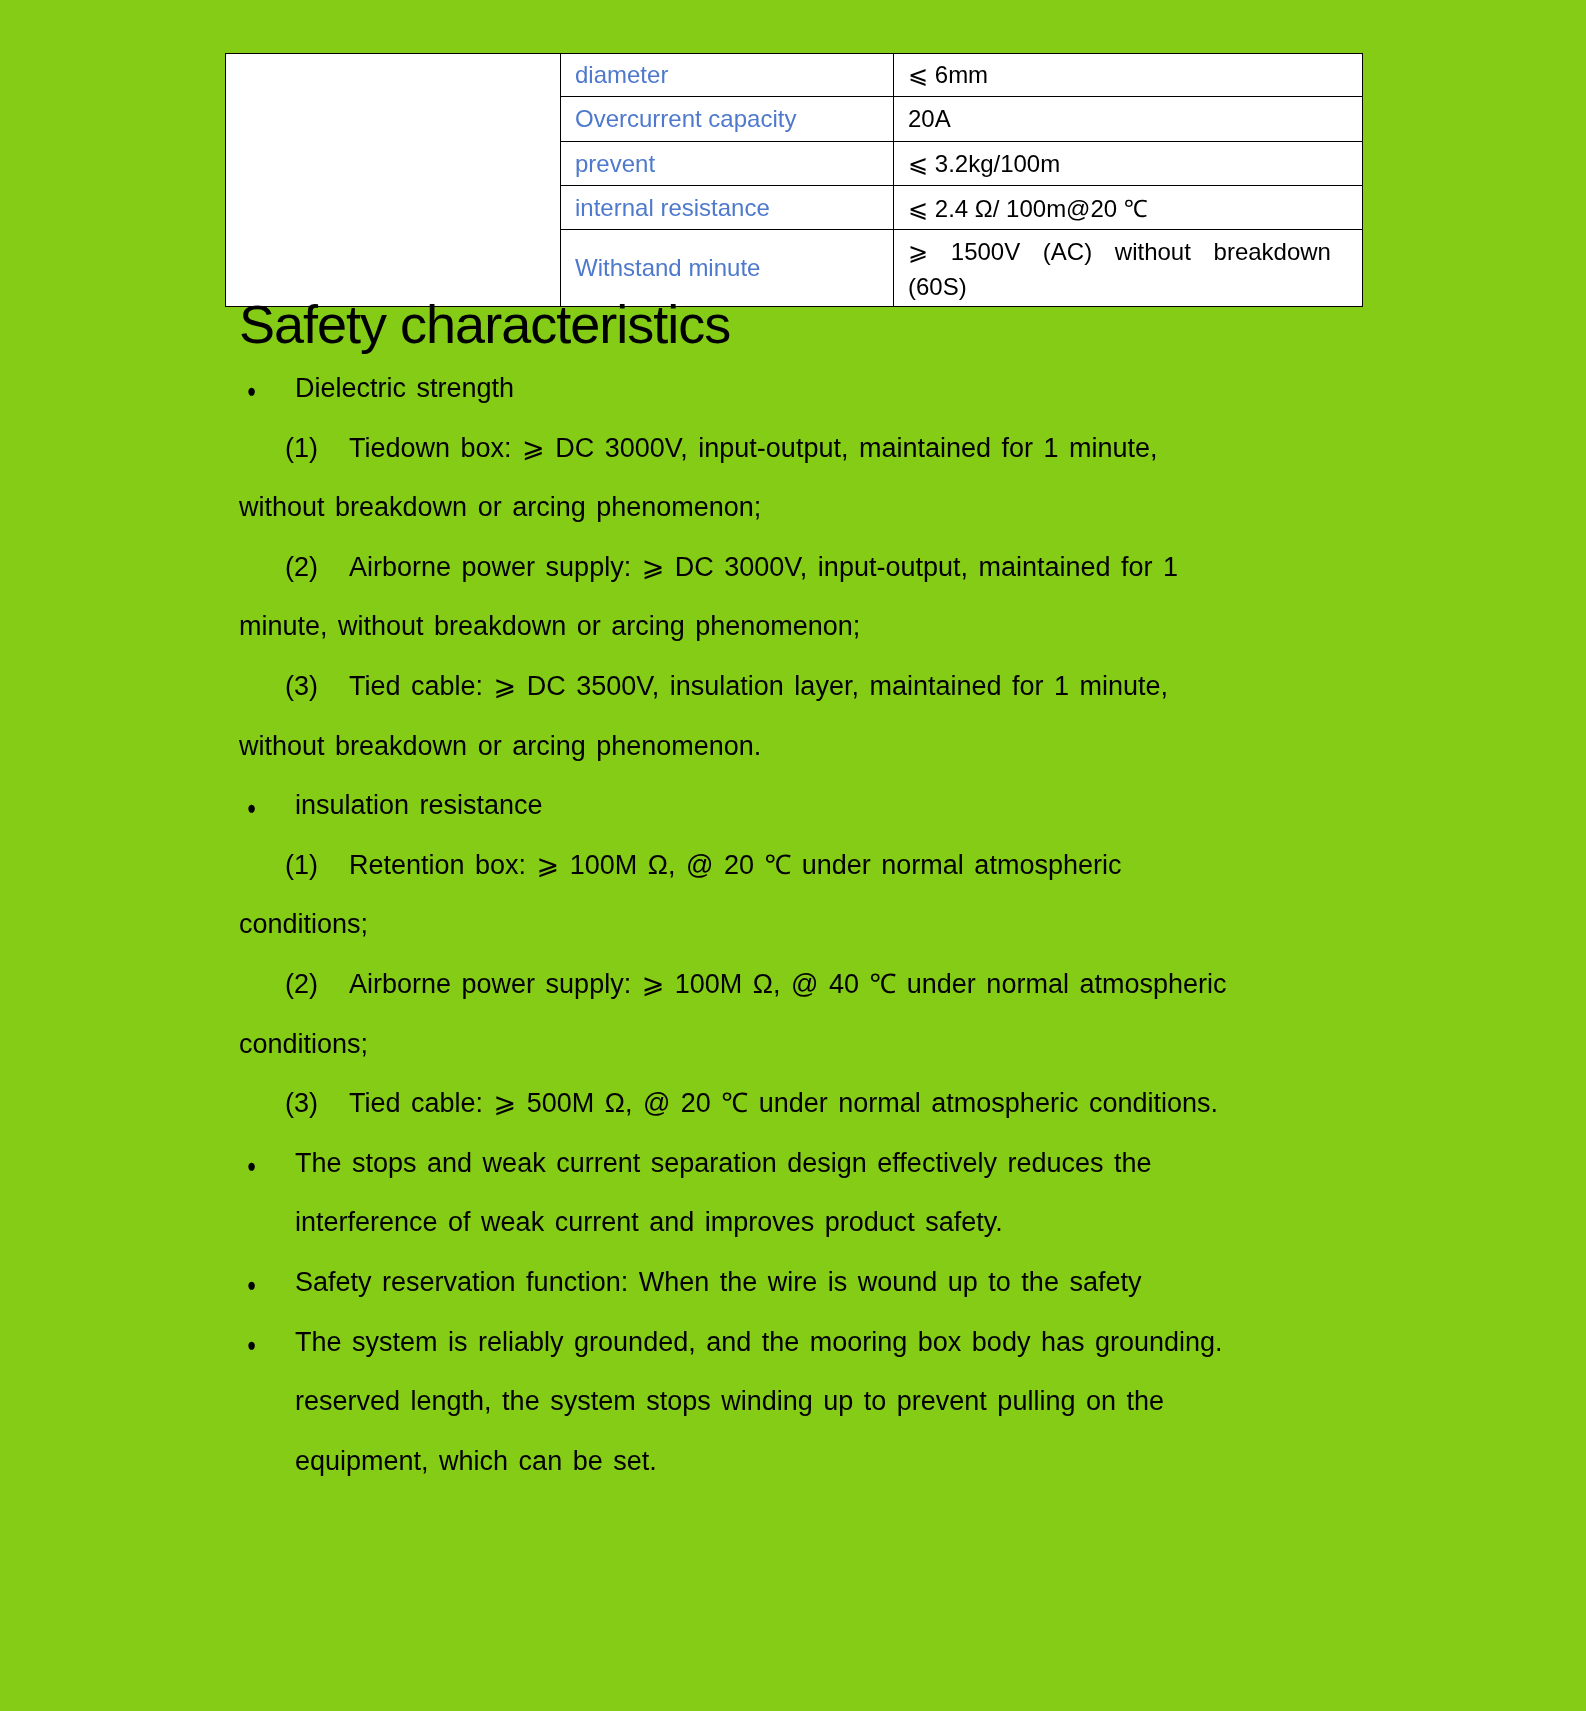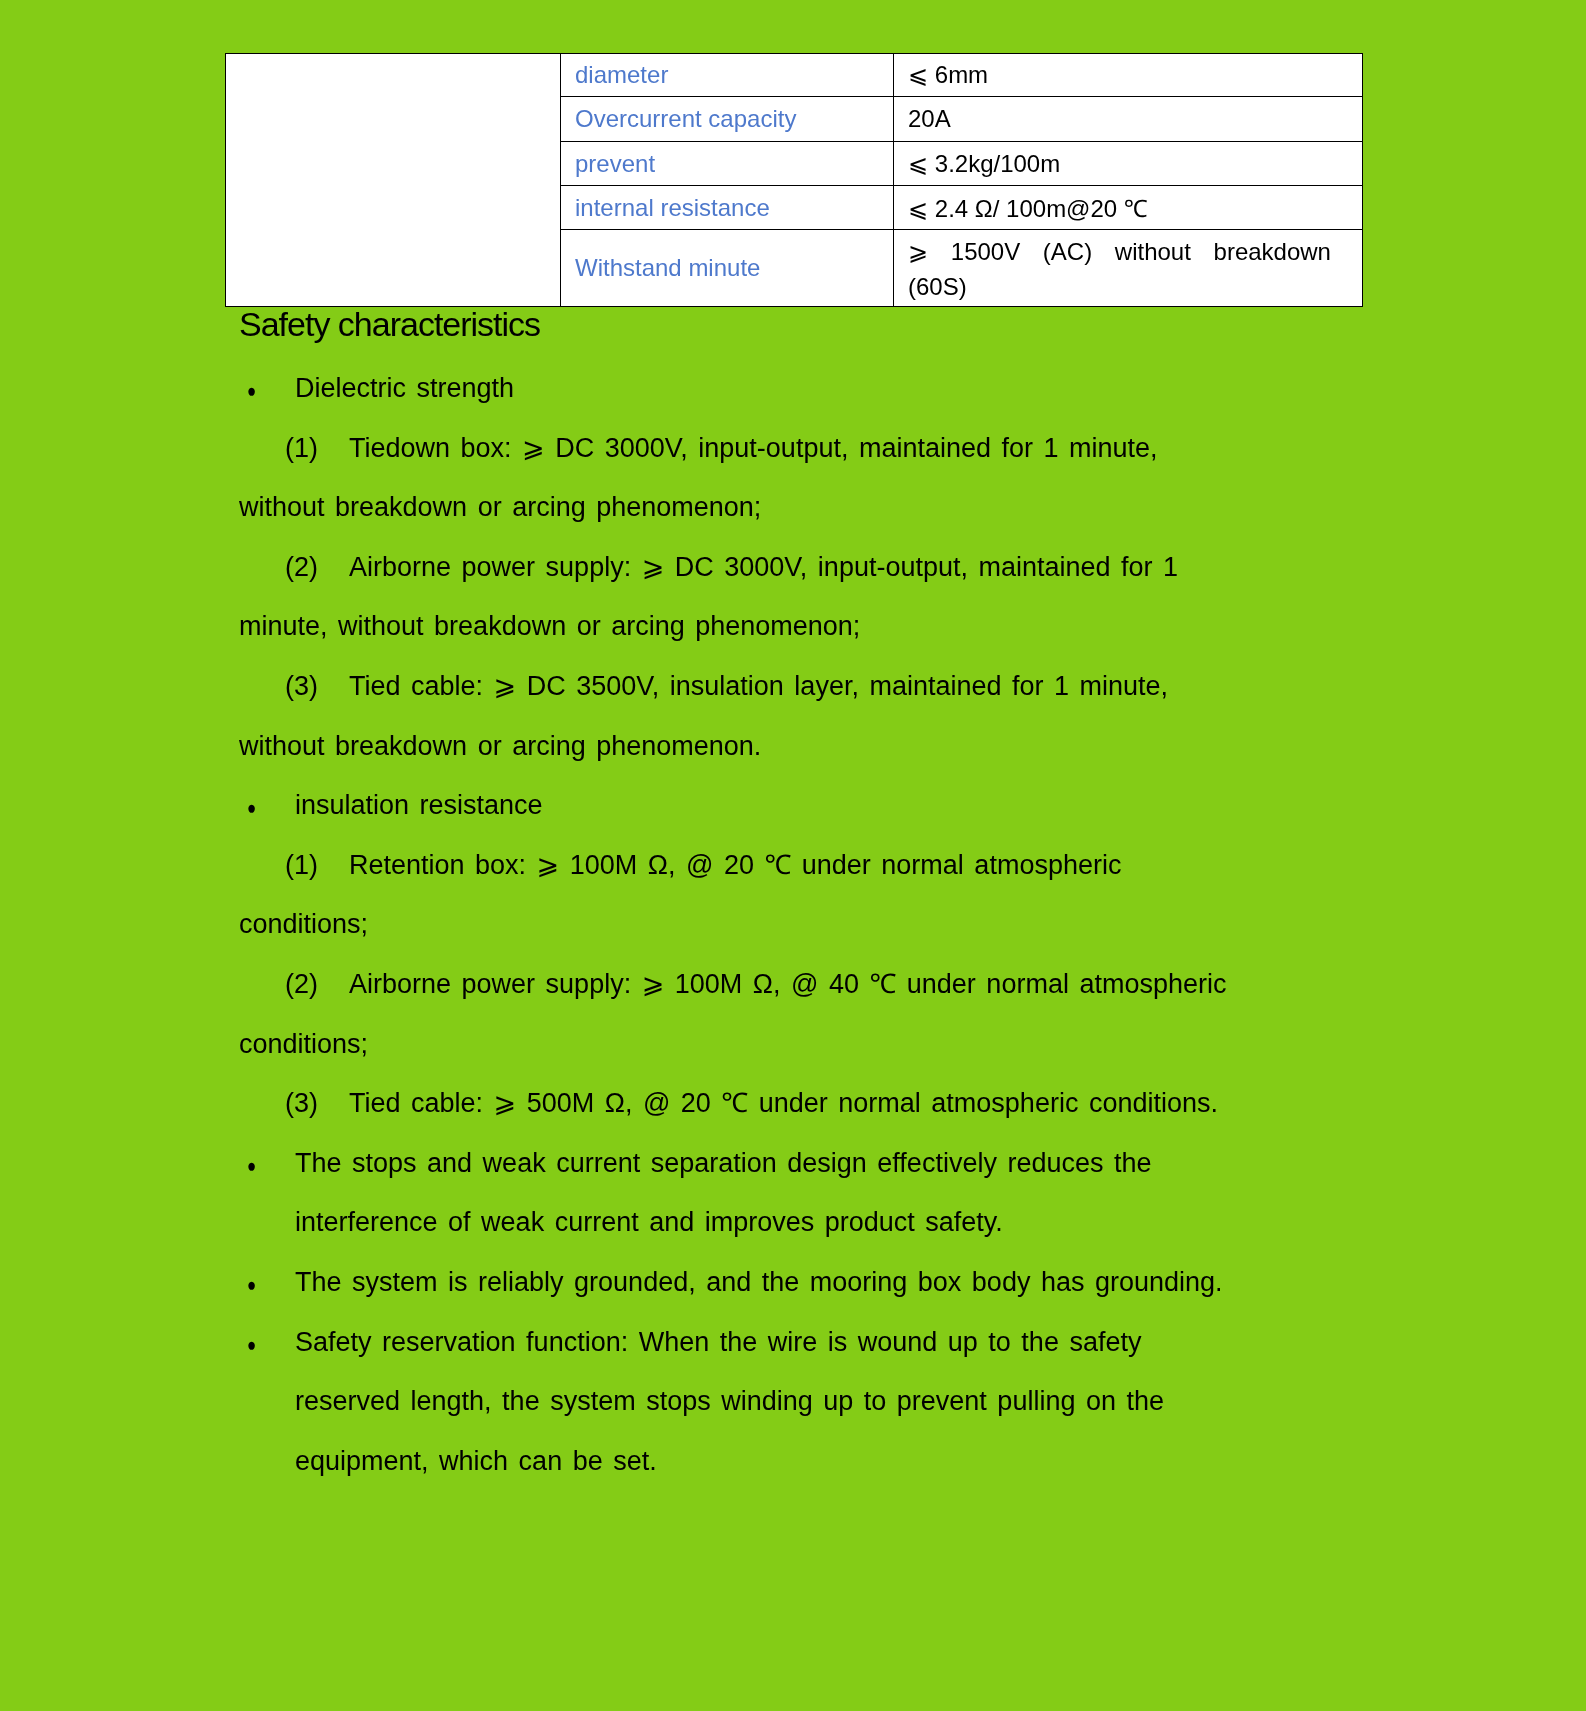--- a/index.html
+++ b/index.html
@@ -39,21 +39,21 @@
   .c-value { color:#000000; white-space:nowrap; }
   .c-value .vline1 { white-space:nowrap; word-spacing:16px; line-height:37px; }
   .c-value .vline2 { white-space:nowrap; line-height:33px; }
 
   
   .body {
     position:absolute; left:239px; top:299px; width:1200px;
   }
   .heading {
     margin:0; padding:0;
-    font-size:34px; font-weight:400;
+    font-size:54px; font-weight:400;
     letter-spacing:-1px;
     line-height:50px;
     color:#000000;
     white-space:nowrap;
   }
   .lines { margin-top:12px; }
   .line {
     height:59.6px; line-height:54px;
     font-size:27px;
     white-space:nowrap;
@@ -140,23 +140,23 @@
       <div class="line numbered"><span class="num">(2)</span><span class="txt">Airborne power supply: ⩾ 100M Ω, @ 40 ℃ under normal atmospheric</span></div>
 
       <div class="line flush"><span class="txt">conditions;</span></div>
 
       <div class="line numbered"><span class="num">(3)</span><span class="txt">Tied cable: ⩾ 500M Ω, @ 20 ℃ under normal atmospheric conditions.</span></div>
 
       <div class="line bullet"><span class="glyph">●</span><span class="txt">The stops and weak current separation design effectively reduces the</span></div>
 
       <div class="line hang"><span class="txt">interference of weak current and improves product safety.</span></div>
 
+      <div class="line bullet"><span class="glyph">●</span><span class="txt">Safety reservation function: When the wire is wound up to the safety</span></div>
+
       <div class="line bullet"><span class="glyph">●</span><span class="txt">The system is reliably grounded, and the mooring box body has grounding.</span></div>
-
-      <div class="line bullet"><span class="glyph">●</span><span class="txt">Safety reservation function: When the wire is wound up to the safety</span></div>
 
       <div class="line hang"><span class="txt">reserved length, the system stops winding up to prevent pulling on the</span></div>
 
       <div class="line hang"><span class="txt">equipment, which can be set.</span></div>
 
     </div>
   </div>
 
 </div>
 

